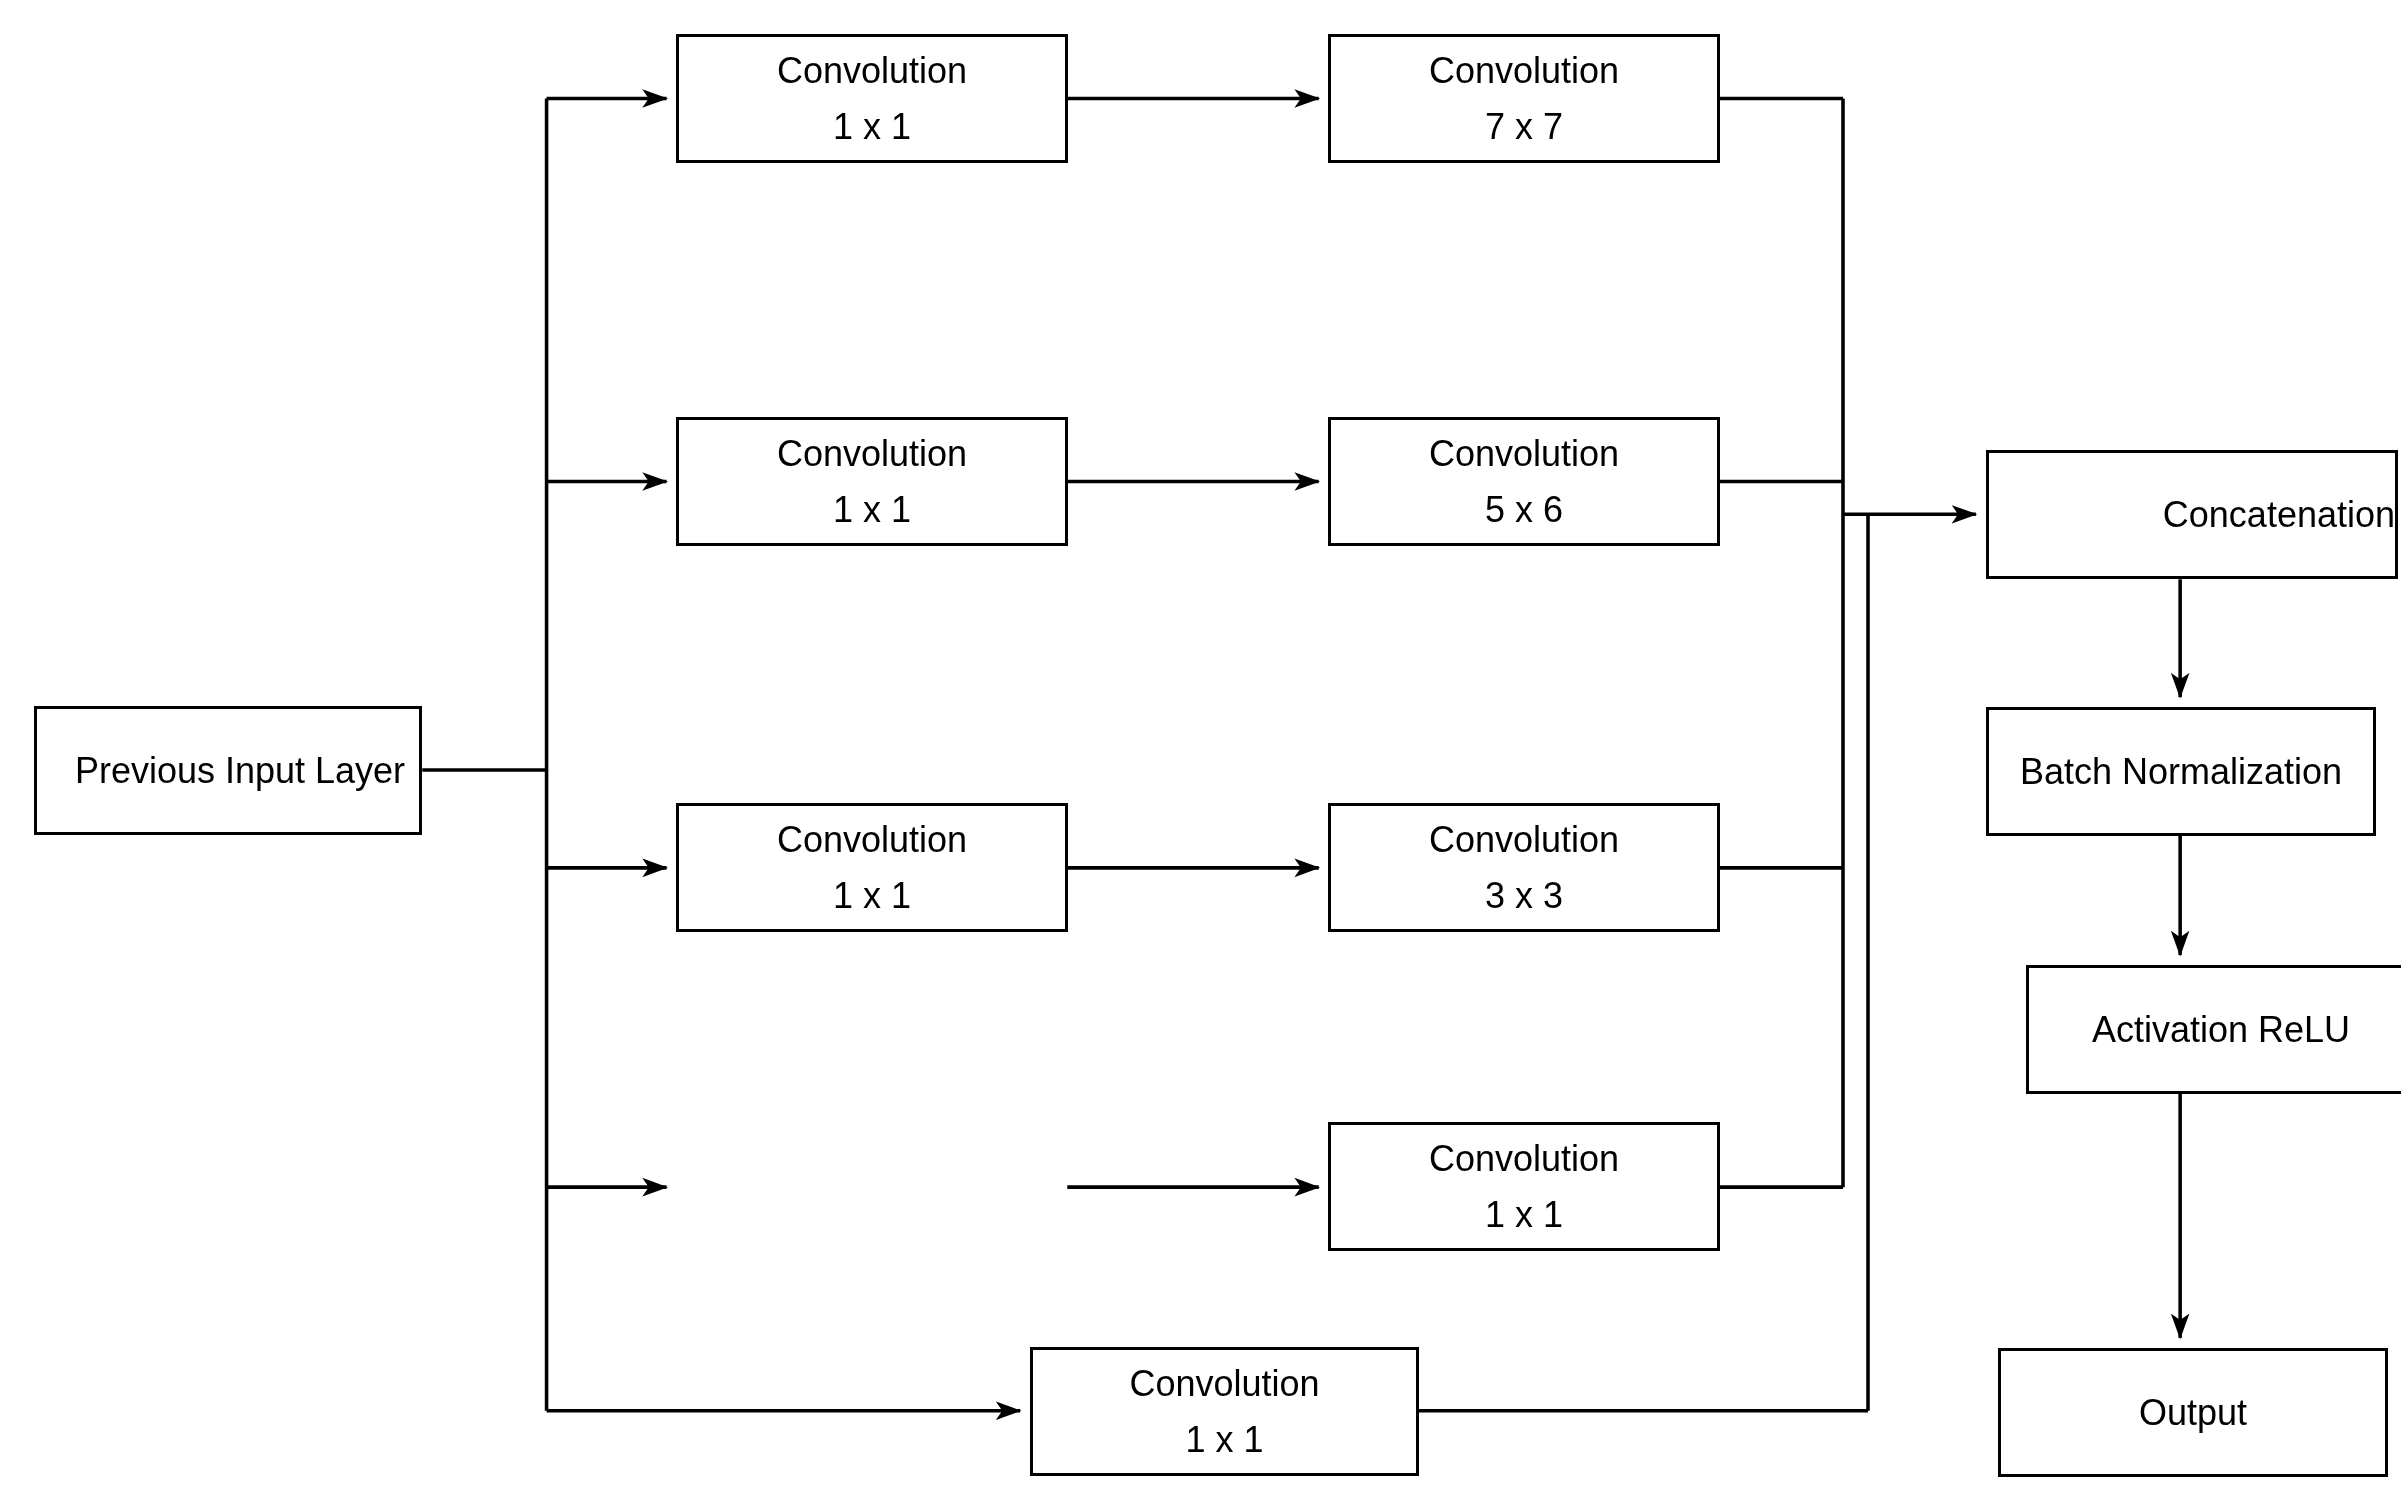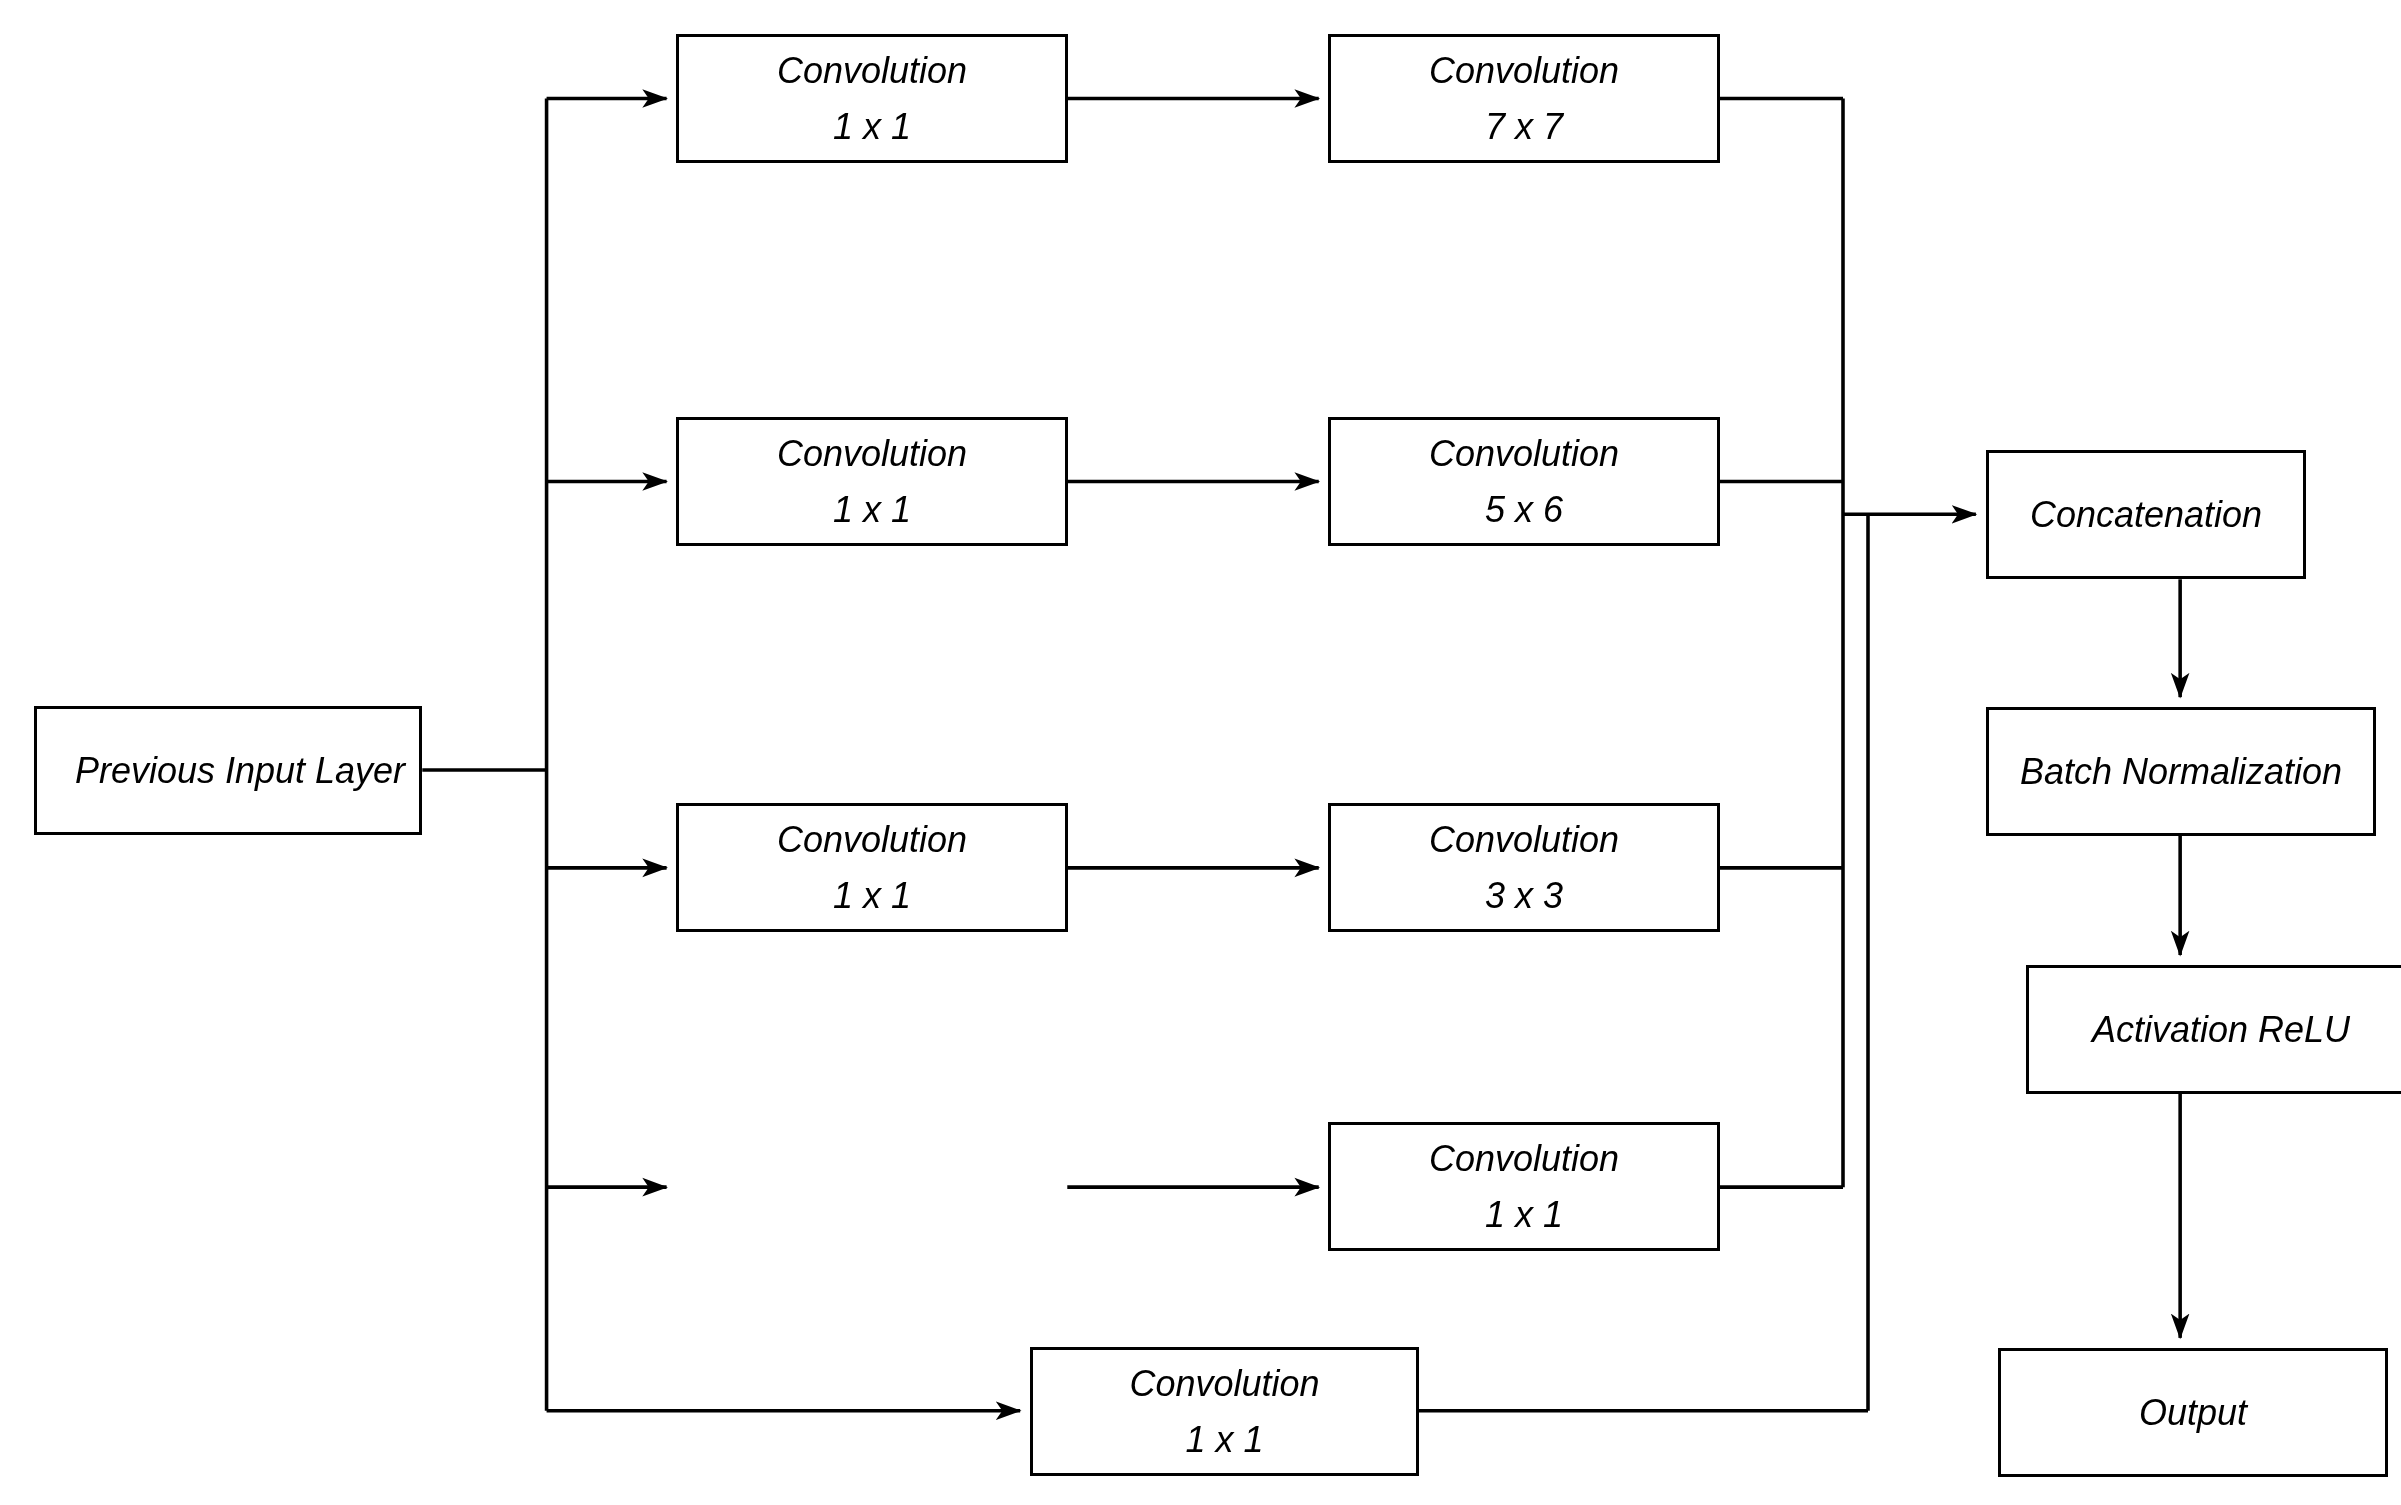--- a/index.html
+++ b/index.html
@@ -18,34 +18,33 @@
     border:3.6px solid #000000;
     display:flex;
     flex-direction:column;
     align-items:center;
     justify-content:center;
     text-align:center;
     font-size:36px;
     line-height:1.55;
     color:#000000;
     white-space:nowrap;
-    font-style:italic;
   }
   
   .n-prev   {left:34px;   top:706px;  width:388px; height:129px;padding-left:24px;}
   .n-b1a    {left:676px;  top:34px;   width:392px; height:129px;}
   .n-b2a    {left:676px;  top:417px;  width:392px; height:129px;}
   .n-b3a    {left:676px;  top:803px; width:392px; height:129px;}
   .n-b4a    {left:676px;  top:1122px; width:392px; height:129px;}
   .n-b1b    {left:1328px; top:34px;   width:392px; height:129px;}
   .n-b2b    {left:1328px; top:417px;  width:392px; height:129px;}
   .n-b3b    {left:1328px; top:803px; width:392px; height:129px;}
   .n-b4b    {left:1328px; top:1122px; width:392px; height:129px;}
   .n-b5     {left:1030px; top:1347px; width:389px; height:129px;}
-  .n-concat {left:1986px; top:450px;  width:320px; height:129px;}
+  .n-concat {left:1986px; top:450px;  width:412px; height:129px;align-items:flex-end;}
   .n-bn     {left:1986px; top:707px;  width:390px; height:129px;}
   .n-relu   {left:1986px; top:965px; width:390px; height:129px;margin-left:40px;}
   .n-out    {left:1986px; top:1348px; width:390px; height:129px;margin-left:12px;}
 </style>
 </head>
 <body>
 
 <div class="canvas">
 
   <svg class="wires" viewBox="0 0 3361 2107" xmlns="http://www.w3.org/2000/svg">

